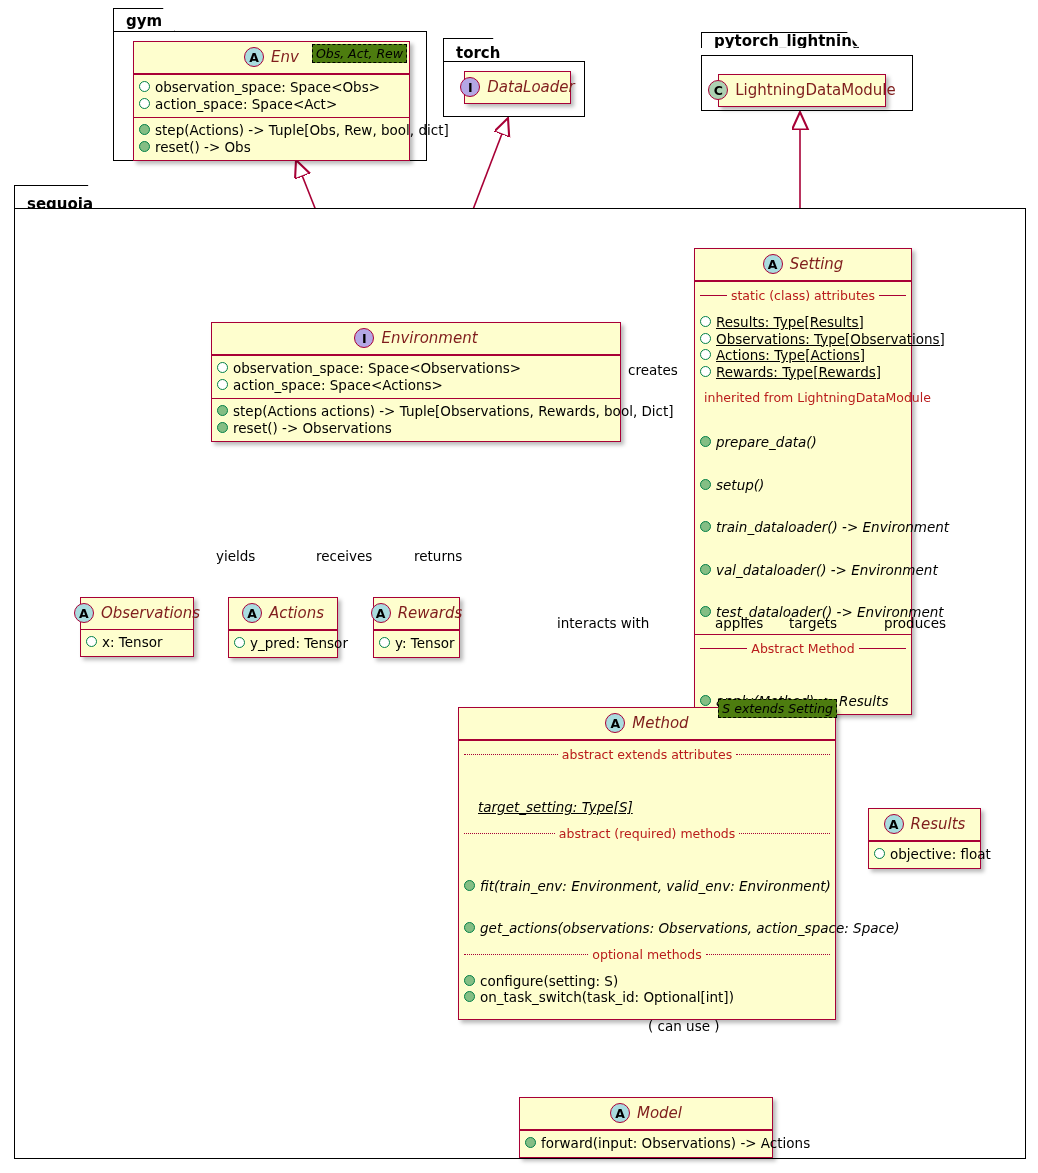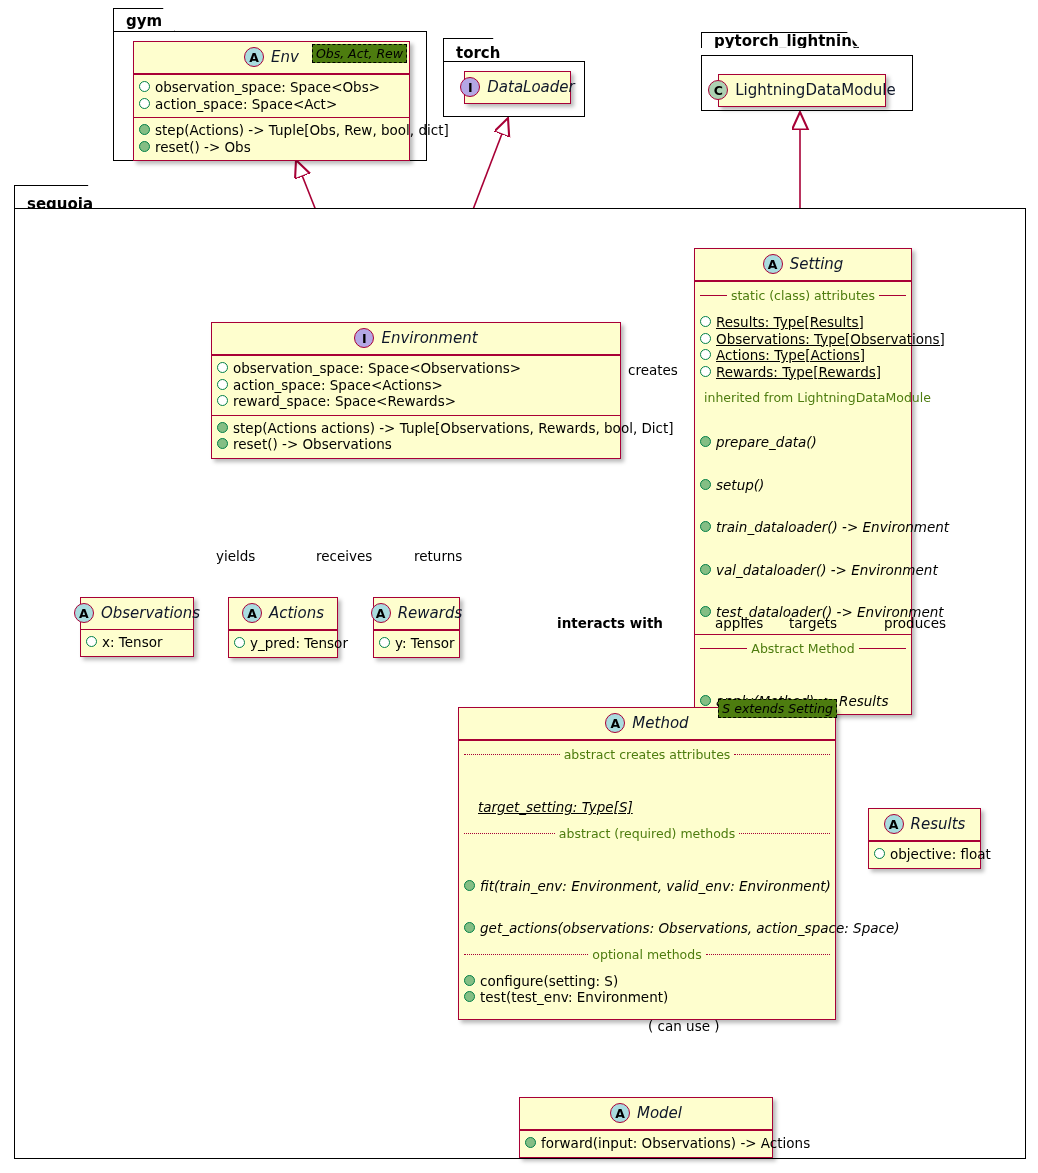--- a/index.html
+++ b/index.html
@@ -19,21 +19,21 @@
   
   .cls{
     position:absolute;background:#FEFECE;border:1.5px solid #A80036;box-sizing:border-box;
     box-shadow:3px 3px 4px rgba(0,0,0,.28);
   }
   .cls-hdr{
     display:flex;align-items:center;justify-content:center;gap:7px;
     padding:5px 4px 6px 4px;position:relative;
   }
   .cls-hdr.withsep{border-bottom:1.5px solid #A80036;}
-  .cls-name{font-style:italic;font-size:15px;color:#0f172a;white-space:nowrap;}
+  .cls-name{font-style:italic;font-size:15px;color:#7f1d1d;white-space:nowrap;}
   .cls-name.noital{font-style:normal;}
   .sec{border-top:1.5px solid #A80036;padding:4px 5px 5px 5px;text-align:right;}
   .sec.first{border-top:none;}
   .row{font-size:13.5px;color:#000;line-height:16.5px;white-space:nowrap;display:flex;align-items:baseline;gap:5px;}
   .row .txt{display:inline-block;}
   .ital .txt{font-style:italic;margin-top:26px;}
   .und .txt{text-decoration:underline;}
   
   .vis{display:inline-block;width:9px;height:9px;border-radius:50%;flex:0 0 auto;position:relative;top:0px;}
   .vis.pub{background:#84BE84;border:1px solid #038048;}
@@ -46,21 +46,21 @@
     font-weight:bold;font-size:12.5px;font-style:normal;color:#000;
     border:1.5px solid #A80036;box-sizing:border-box;
   }
   .circ.absA{background:#A9DCDF;}
   .circ.iface{background:#B4A7E5;}
   .circ.conc{background:#ADD1B2;}
   
   .capwrap{display:flex;align-items:center;gap:4px;margin:2px 0 3px 0;}
   .capline{flex:1 1 auto;height:0;border-top:1.5px solid #A80036;}
   .capline.dot{border-top:1.5px dotted #A80036;}
-  .captext{font-size:12.5px;color:#4d7c0f;white-space:nowrap;}
+  .captext{font-size:12.5px;color:#b91c1c;white-space:nowrap;}
   .spacer{height:8px;}
   
   .generic{
     position:absolute;background:#4d7c0f;border:1.2px dashed #000000;
     font-size:12.5px;font-style:italic;color:#000;padding:1px 3px;white-space:nowrap;
   }
   
   .elabel{position:absolute;font-size:13.5px;color:#000;white-space:nowrap;}
   svg.edges{position:absolute;left:0;top:0;width:1038px;height:1173px;pointer-events:none;}
 </style>
@@ -174,24 +174,20 @@
   </div>
   <div class="sec">
     <div class="row">
         <span class="vis field"></span>
         <span class="txt">observation_space: Space&lt;Observations&gt;</span>
       </div>
     <div class="row">
         <span class="vis field"></span>
         <span class="txt">action_space: Space&lt;Actions&gt;</span>
       </div>
-    <div class="row">
-        <span class="vis field"></span>
-        <span class="txt">reward_space: Space&lt;Rewards&gt;</span>
-      </div>
   </div>
   <div class="sec">
     <div class="row">
         <span class="vis pub"></span>
         <span class="txt">step(Actions actions) -&gt; Tuple[Observations, Rewards, bool, Dict]</span>
       </div>
     <div class="row">
         <span class="vis pub"></span>
         <span class="txt">reset() -&gt; Observations</span>
       </div>
@@ -270,21 +266,21 @@
 
 <div class="cls" style="left:458px;top:707px;width:378px;">
   <div class="cls-hdr withsep">
     <span class="circ absA">A</span>
     <span class="cls-name">Method</span>
     <span class="generic" style="right:-2px;top:-9px;">S extends Setting</span>
   </div>
   <div class="sec">
     <div class="capwrap">
       <span class="capline dot"></span>
-        <span class="captext">abstract creates attributes</span>
+        <span class="captext">abstract extends attributes</span>
         <span class="capline dot"></span>
     </div>
     <div class="spacer"></div>
     <div class="row ital und">
         <span class="vis none"></span>
         <span class="txt">target_setting: Type[S]</span>
       </div>
     <div class="spacer"></div>
     <div class="capwrap">
       <span class="capline dot"></span>
@@ -306,21 +302,21 @@
         <span class="captext">optional methods</span>
         <span class="capline dot"></span>
     </div>
     <div class="spacer"></div>
     <div class="row">
         <span class="vis pub"></span>
         <span class="txt">configure(setting: S)</span>
       </div>
     <div class="row">
         <span class="vis pub"></span>
-        <span class="txt">test(test_env: Environment)</span>
+        <span class="txt">on_task_switch(task_id: Optional[int])</span>
       </div>
     <div class="spacer"></div>
   </div>
 </div>
 
 <div class="cls" style="left:80px;top:597px;width:114px;">
   <div class="cls-hdr withsep">
     <span class="circ absA">A</span>
     <span class="cls-name">Observations</span>
   </div>
@@ -381,17 +377,17 @@
         <span class="vis pub"></span>
         <span class="txt">forward(input: Observations) -&gt; Actions</span>
       </div>
   </div>
 </div>
 
 <div class="elabel" style="left:216px;top:548px;">yields</div>
 <div class="elabel" style="left:316px;top:548px;">receives</div>
 <div class="elabel" style="left:414px;top:548px;">returns</div>
 <div class="elabel" style="left:628px;top:362px;">creates</div>
-<div class="elabel" style="left:557px;top:615px;font-weight:bold;">interacts with</div>
+<div class="elabel" style="left:557px;top:615px;">interacts with</div>
 <div class="elabel" style="left:715px;top:615px;">applies</div>
 <div class="elabel" style="left:789px;top:615px;">targets</div>
 <div class="elabel" style="left:884px;top:615px;">produces</div>
 <div class="elabel" style="left:648px;top:1018px;">( can use )</div>
 
 </body></html>

